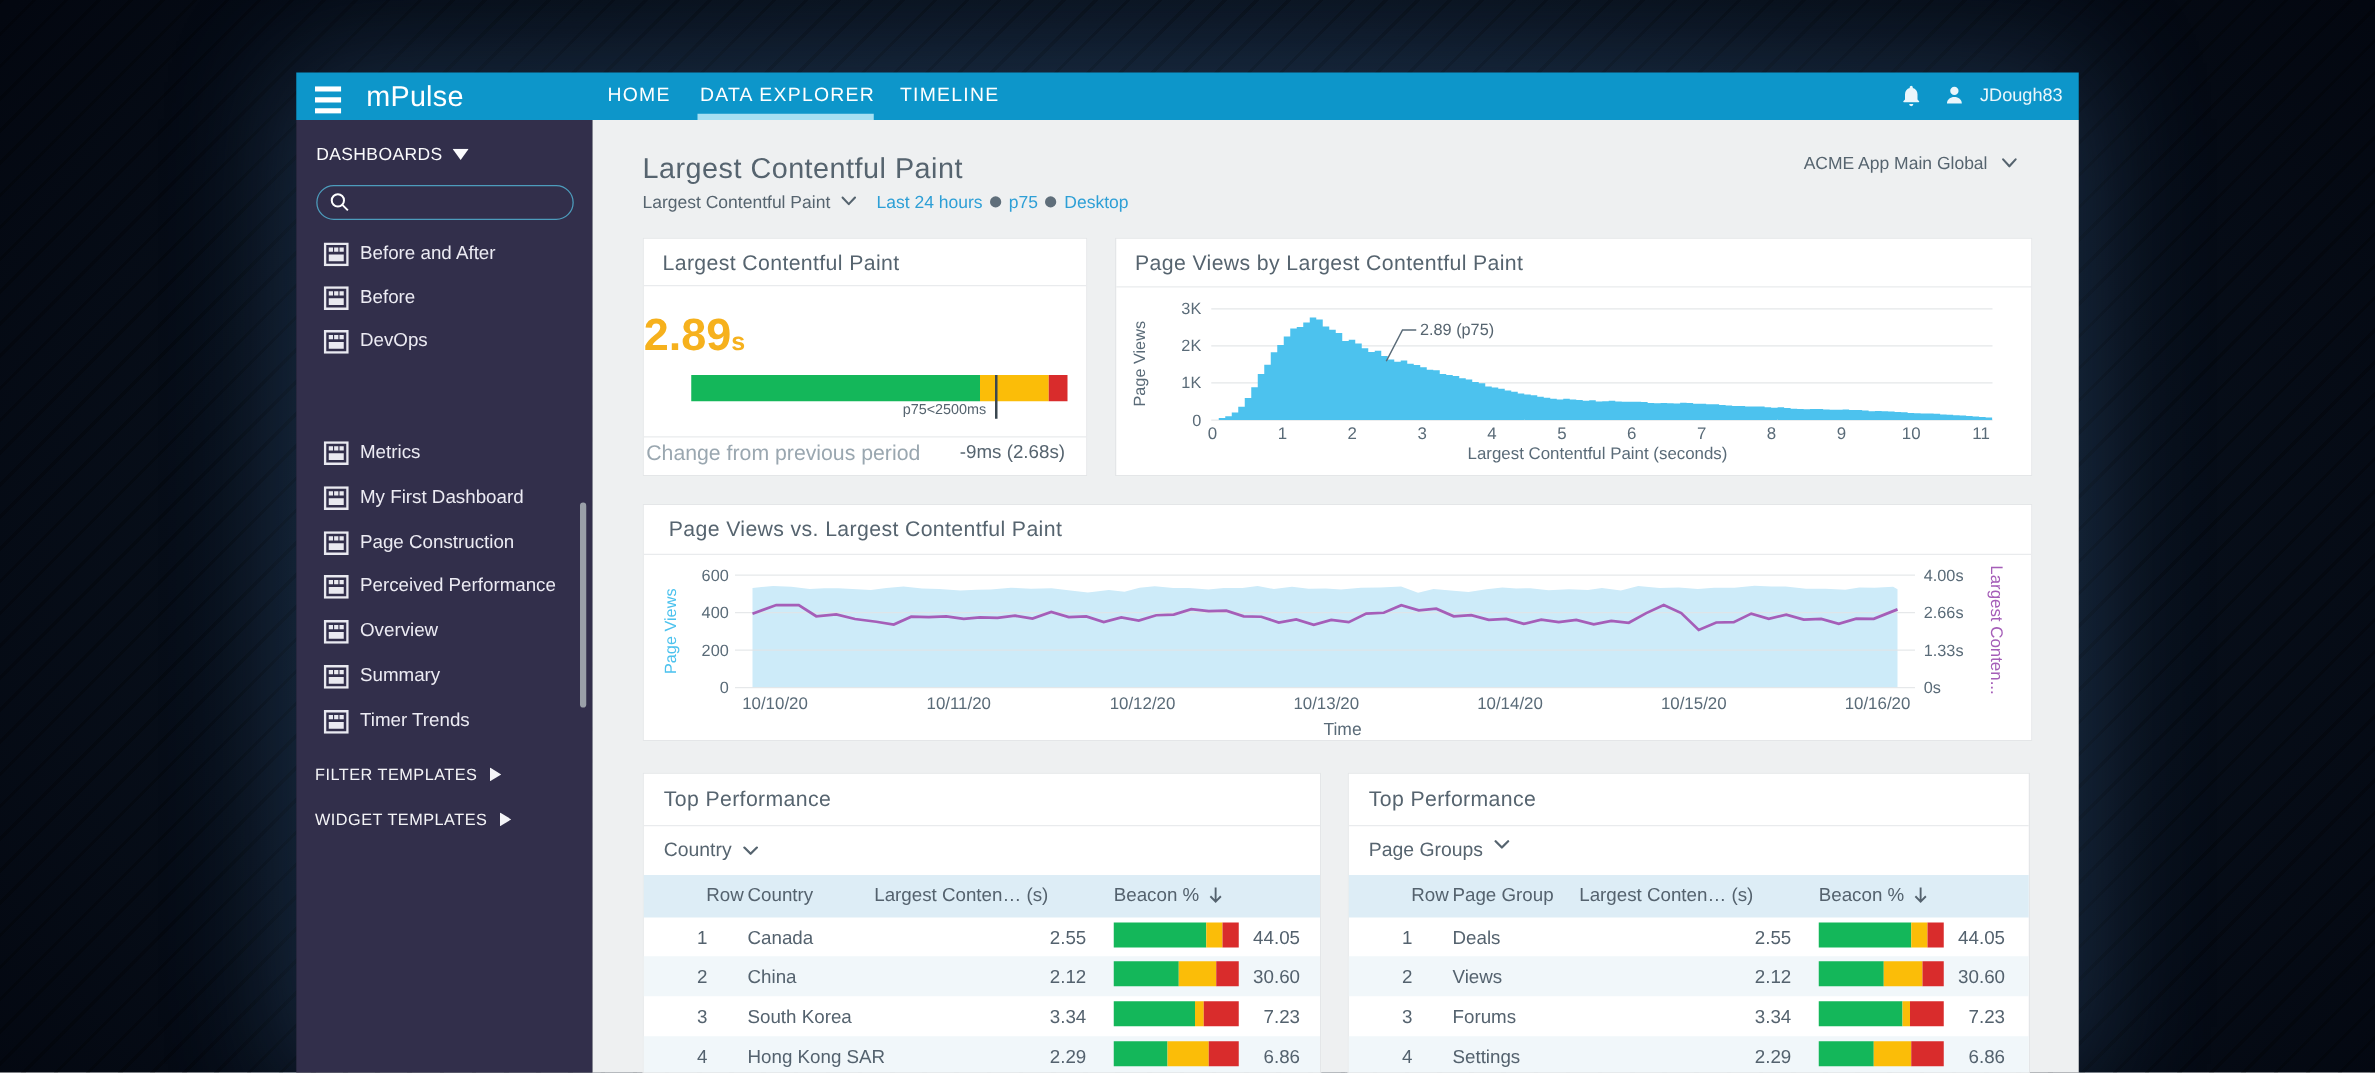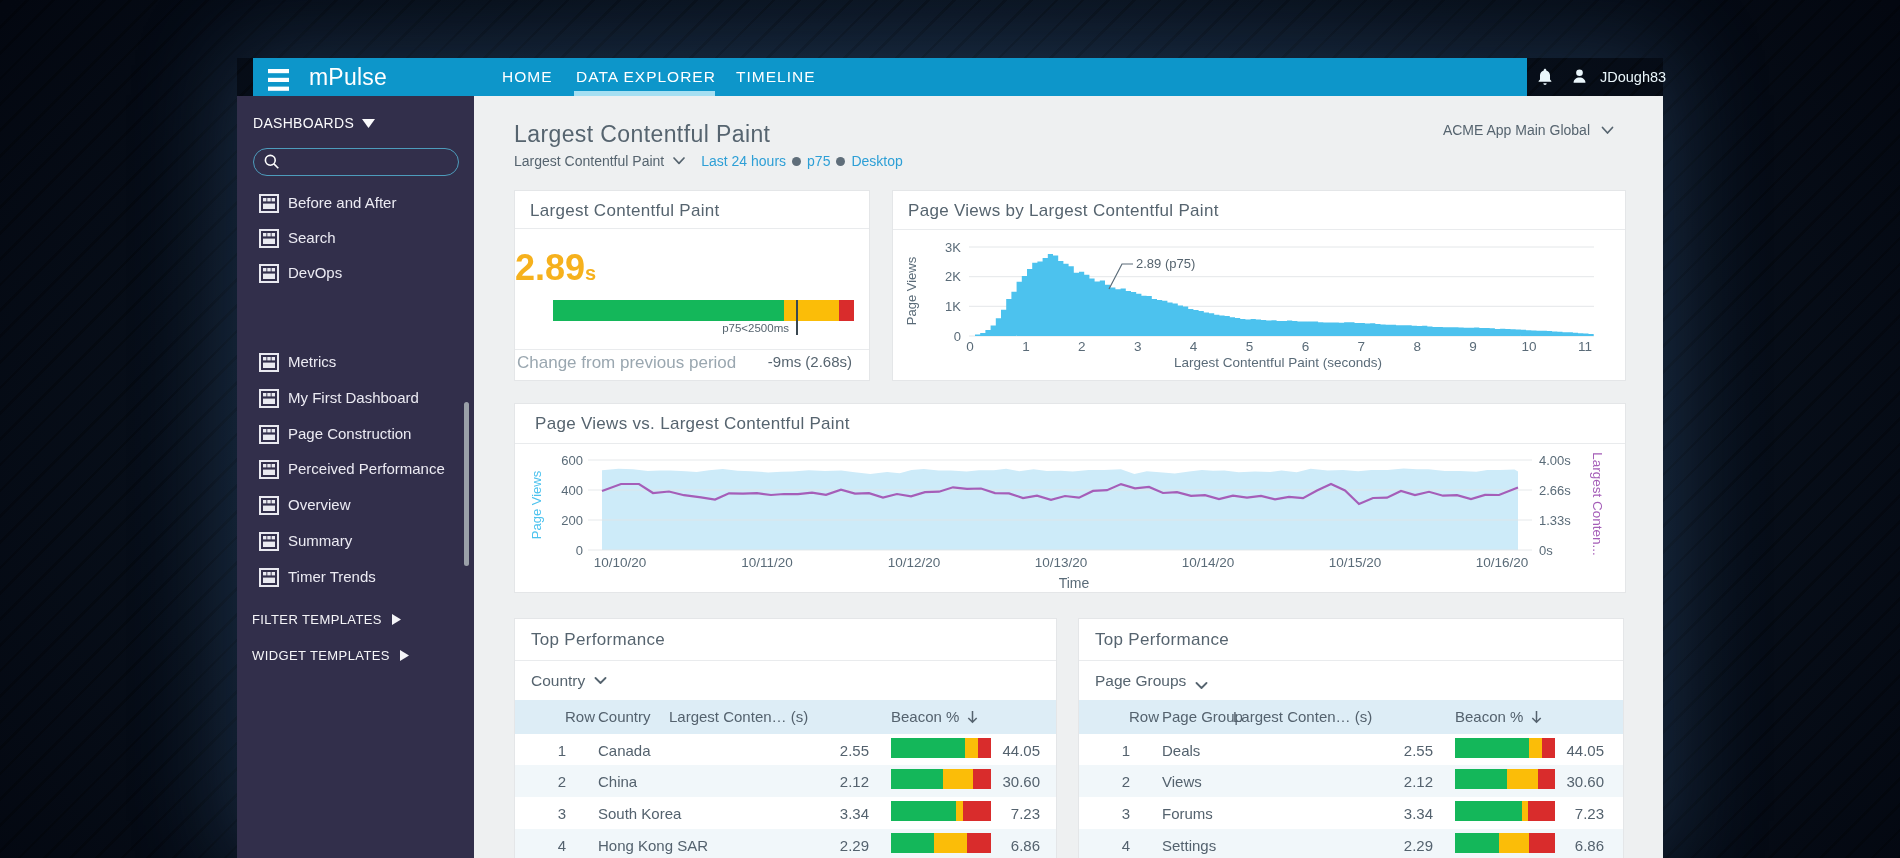--- a/index.html
+++ b/index.html
@@ -2,21 +2,21 @@
 <html><head><meta charset="utf-8"><style>
 * { margin:0; padding:0; box-sizing:border-box; }
 html,body { width:1900px; height:858px; overflow:hidden; }
 body { font-family:"Liberation Sans", sans-serif;
   background:
     repeating-linear-gradient(135deg, rgba(0,0,0,0.25) 0 2.6px, rgba(0,0,0,0) 2.6px 18.2px),
     radial-gradient(ellipse 1150px 800px at 50% 54%, #14233a 0%, #0d1827 42%, #070e19 70%, #030710 100%);
 }
 .window { position:absolute; left:237px; top:58px; width:1426px; height:800px;
   box-shadow:0 0 90px 8px rgba(70,115,165,0.30); }
-.topbar { position:absolute; left:16px; top:0; width:1274px; height:38px; background:#0d96ca; }
+.topbar { position:absolute; left:0; top:0; width:1426px; height:38px; background:#0d96ca; }
 .logo { position:absolute; left:56px; top:6px; color:#fff; font-size:23px; letter-spacing:0.2px; }
 .ham { position:absolute; left:15px; top:11px; }
 .nav { position:absolute; top:0; height:38px; color:#fff; font-size:15.5px; letter-spacing:1px; line-height:38px; }
 .underline { position:absolute; left:321px; top:33px; width:141px; height:7.5px; background:#a5dff2; }
 .tr-ic { position:absolute; top:9px; }
 .uname { position:absolute; top:0; line-height:38px; color:#eaf6fb; font-size:14.5px; }
 .sidebar { position:absolute; left:0; top:38px; width:237px; height:762px; background:#322f4b; color:#e9e9f0; }
 .dash { position:absolute; left:16px; top:19px; font-size:14px; letter-spacing:0.3px; color:#fbfbfd; }
 .dash svg { margin-left:8px; }
 .sbox { position:absolute; left:16px; top:52px; width:206px; height:28px; border:1px solid #4d9cbc; border-radius:14px; }
@@ -34,21 +34,21 @@
 .cdiv { position:absolute; left:0; width:100%; height:1px; background:#e9ebed; }
 .blue { color:#2d9fd6; }
 .gdot { display:inline-block; width:9px; height:9px; border-radius:50%; background:#5f6e7a; margin:0 6px; }
 svg text { font-family:"Liberation Sans", sans-serif; }
 .tphead { position:absolute; left:16px; top:11px; font-size:17px; letter-spacing:0.3px; color:#56646f; }
 .tdiv { position:absolute; left:0; width:100%; height:1px; background:#e9ebed; }
 .tsel { position:absolute; left:16px; top:53px; font-size:15.5px; color:#56646f; }
 .thead { position:absolute; left:0; top:81px; width:100%; height:34px; background:#ddedf6; color:#54626e; font-size:15px; }
 .th-row { position:absolute; left:17px; top:8px;margin-left:33px; }
 .th-name { position:absolute; left:83px; top:8px; }
-.th-val { position:absolute; width:200px; left:154px; top:8px; text-align:left; }
+.th-val { position:absolute; width:200px; left:154px; top:8px; text-align:center; }
 .th-bea { position:absolute; left:376px; top:8px; }
 .trow { position:absolute; left:0; width:100%; height:31.7px; font-size:15px; color:#54626e; }
 .trow.alt { background:#f1f7fa; }
 .c-num { position:absolute; left:0px; width:51px; top:8px; text-align:right; }
 .c-name { position:absolute; left:83px; top:8px; }
 .c-val { position:absolute; left:154px; width:200px; top:8px; text-align:right; }
 .c-bar { position:absolute; left:376px; top:4px; width:100px; height:20px; font-size:0; }
 .c-bar i { display:inline-block; height:20px; }
 .c-pct { position:absolute; left:425px; width:100px; top:8px; text-align:right; }
 </style></head>
@@ -91,21 +91,21 @@
             <rect x="8.3" y="4" width="3.4" height="3.4" fill="#e9e9f0"></rect>
             <rect x="12.6" y="4" width="3.4" height="3.4" fill="#e9e9f0"></rect>
             <rect x="4" y="9.6" width="12" height="5.4" fill="#e9e9f0"></rect>
           </svg></span><span class="slab">Before and After</span></div>
 <div class="sitem" style="top:133px"><span class="sic" style="top:0px"><svg width="20" height="19" viewBox="0 0 20 19">
             <rect x="1" y="1" width="18" height="17" fill="none" stroke="#e9e9f0" stroke-width="2"></rect>
             <rect x="4" y="4" width="3.4" height="3.4" fill="#e9e9f0"></rect>
             <rect x="8.3" y="4" width="3.4" height="3.4" fill="#e9e9f0"></rect>
             <rect x="12.6" y="4" width="3.4" height="3.4" fill="#e9e9f0"></rect>
             <rect x="4" y="9.6" width="12" height="5.4" fill="#e9e9f0"></rect>
-          </svg></span><span class="slab">Search</span></div>
+          </svg></span><span class="slab">Before</span></div>
 <div class="sitem" style="top:168px"><span class="sic" style="top:0px"><svg width="20" height="19" viewBox="0 0 20 19">
             <rect x="1" y="1" width="18" height="17" fill="none" stroke="#e9e9f0" stroke-width="2"></rect>
             <rect x="4" y="4" width="3.4" height="3.4" fill="#e9e9f0"></rect>
             <rect x="8.3" y="4" width="3.4" height="3.4" fill="#e9e9f0"></rect>
             <rect x="12.6" y="4" width="3.4" height="3.4" fill="#e9e9f0"></rect>
             <rect x="4" y="9.6" width="12" height="5.4" fill="#e9e9f0"></rect>
           </svg></span><span class="slab">DevOps</span></div>
 <div class="sitem" style="top:257px"><span class="sic" style="top:0px"><svg width="20" height="19" viewBox="0 0 20 19">
             <rect x="1" y="1" width="18" height="17" fill="none" stroke="#e9e9f0" stroke-width="2"></rect>
             <rect x="4" y="4" width="3.4" height="3.4" fill="#e9e9f0"></rect>
@@ -319,21 +319,21 @@
           <span class="c-val">2.29</span>
           <div class="c-bar"><i style="width:43%;background:#14b75a"></i><i style="width:33%;background:#fbbd08"></i><i style="width:24%;background:#d92c2c"></i></div>
           <span class="c-pct">6.86</span>
         </div>
 
     </div>
 
     <div class="card" style="left:604px;top:522px;width:546px;height:290px">
       <div class="tphead">Top Performance</div>
       <div class="tdiv" style="top:41px"></div>
-      <div class="tsel" style="display:flex;align-items:flex-end">
+      <div class="tsel" style="display:flex;align-items:flex-start">
           <span>Page Groups</span>
           <svg width="13" height="8" viewBox="0 0 13 8" style="margin-left:9px">
             <path d="M1.5 1L6.5 6L11.5 1" fill="none" stroke="#56646f" stroke-width="1.8" stroke-linecap="round" stroke-linejoin="round"></path>
           </svg>
         </div>
       <div class="thead">
         <span class="th-row">Row</span>
           <span class="th-name">Page Group</span>
         <span class="th-val">Largest Conten… (s)</span>
           <span class="th-bea">Beacon %<svg width="11" height="14" viewBox="0 0 11 14" style="margin-left:8px;vertical-align:-2px">

